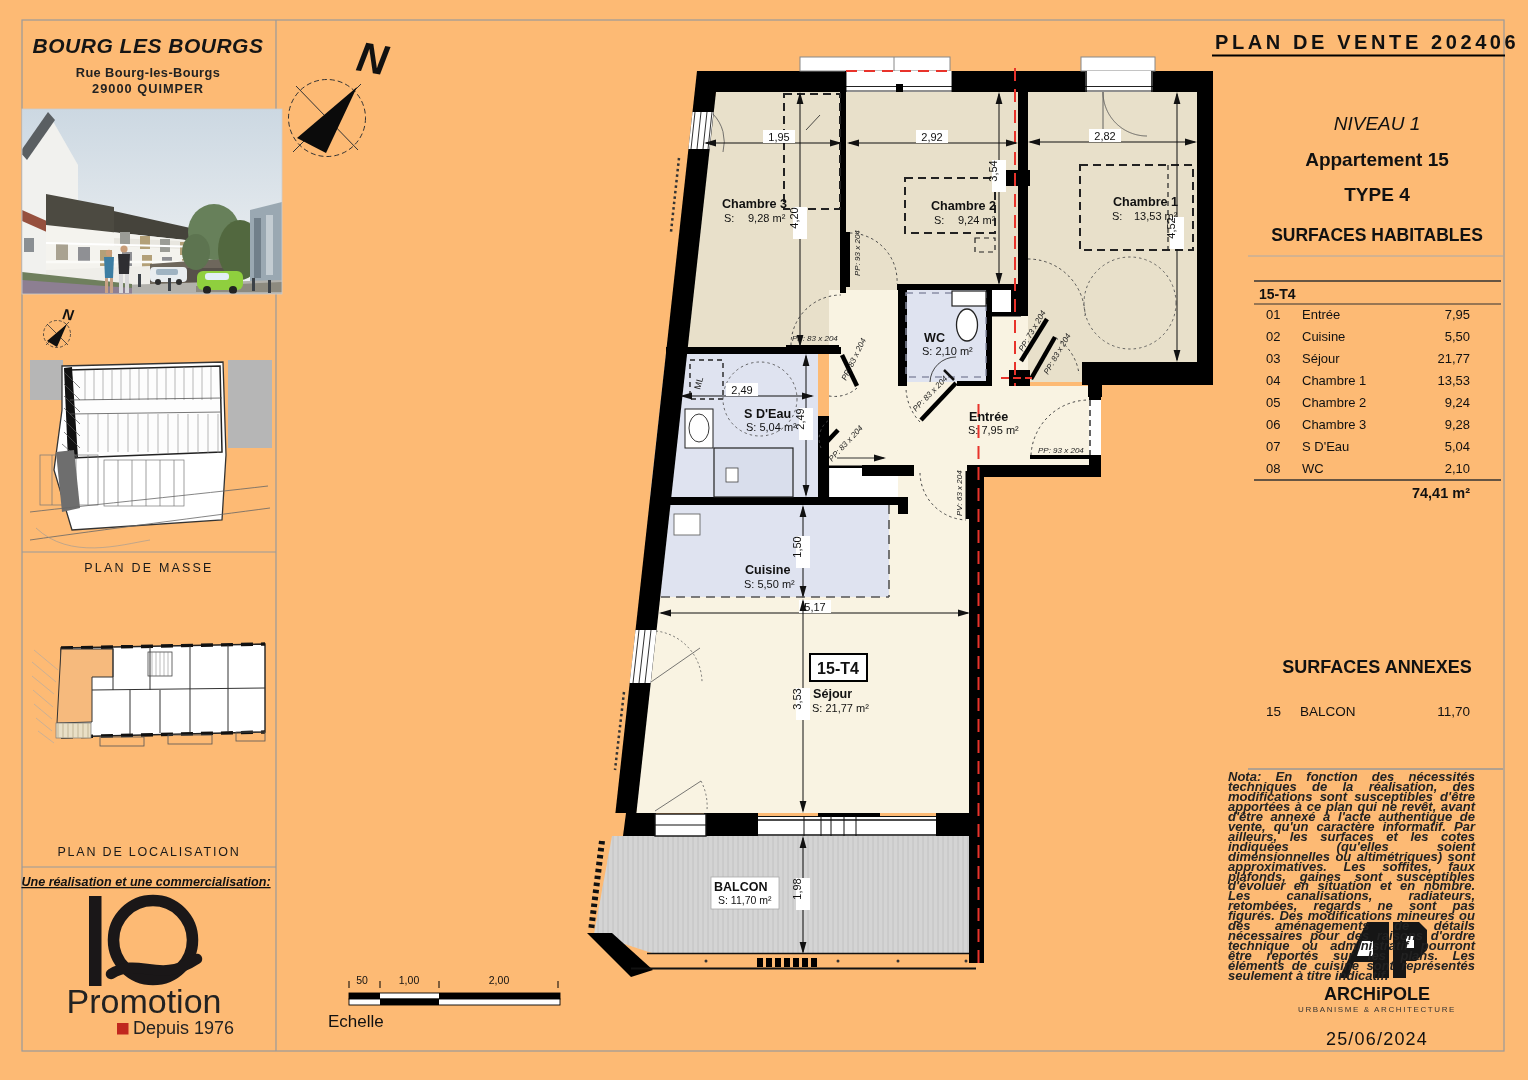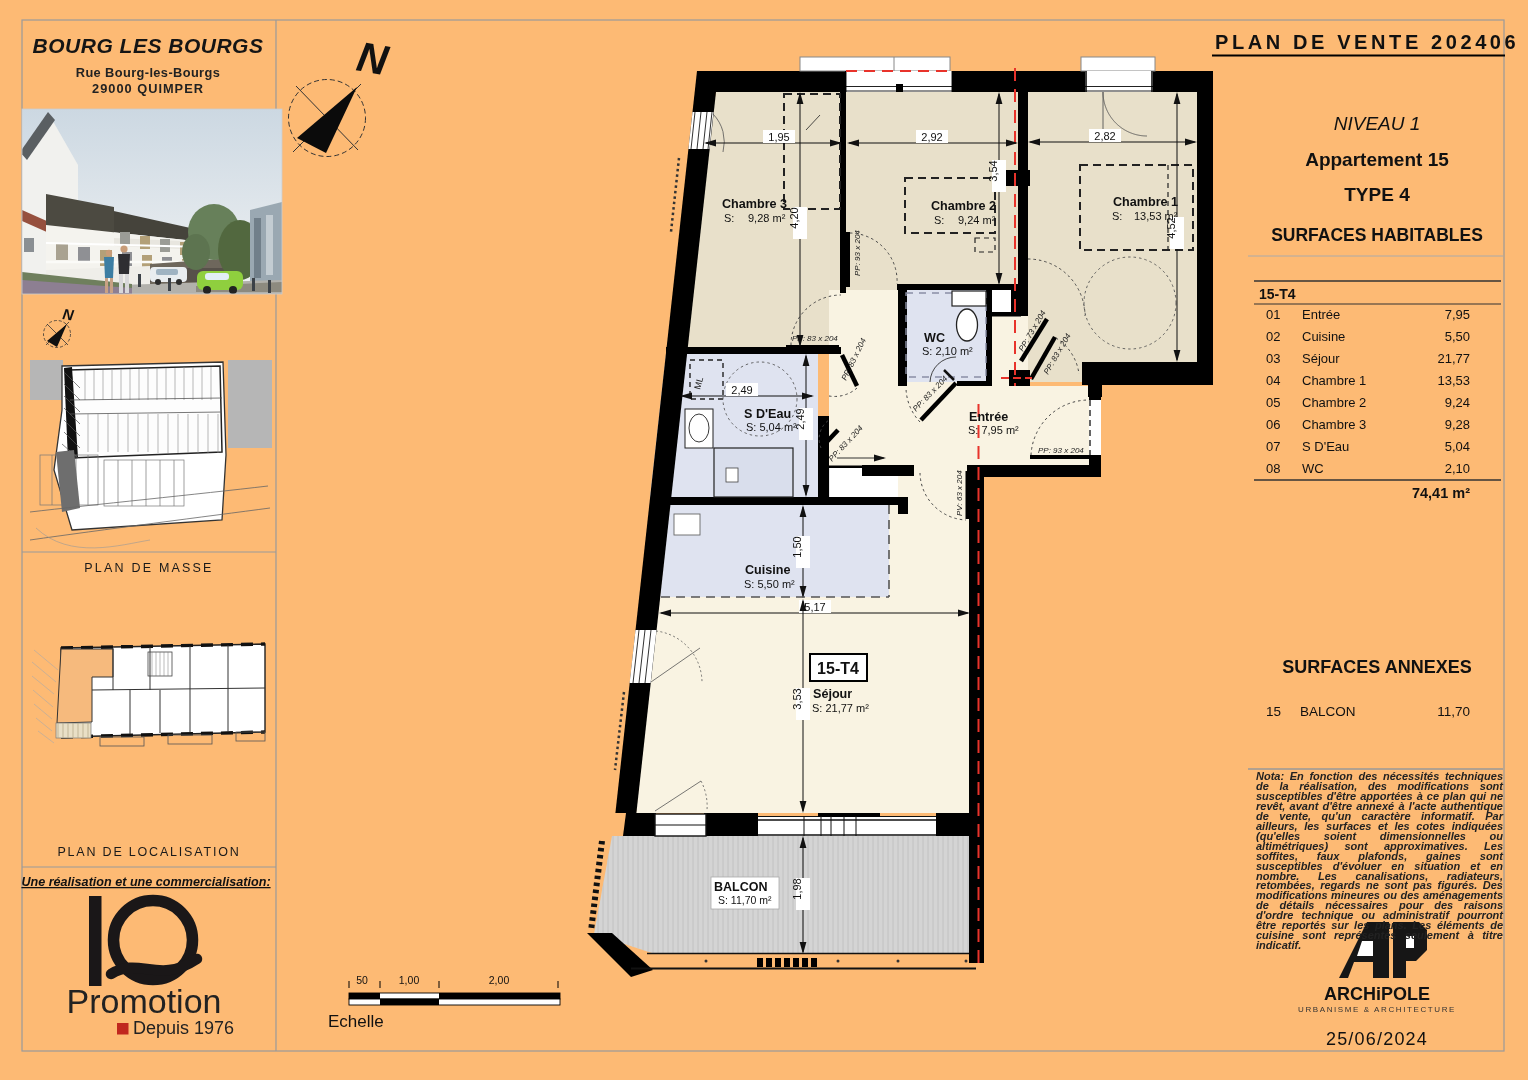--- a/index.html
+++ b/index.html
@@ -1,20 +1,20 @@
 <!DOCTYPE html>
 <html><head>
 <meta charset="utf-8">
 <style>
   html,body{margin:0;padding:0;background:#fff;}
   #page{position:relative;width:1528px;height:1080px;background:#fdba74;overflow:hidden;
         font-family:"Liberation Sans", sans-serif;}
   svg text{font-family:"Liberation Sans", sans-serif;}
-  #nota{position:absolute;left:1256px;top:772px;width:247px;font-style:italic;font-weight:bold;
-        font-size:11px;line-height:9.95px;text-align:justify;color:#222;}
+  #nota{position:absolute;left:1228px;top:772px;width:247px;font-style:italic;font-weight:bold;
+        font-size:13px;line-height:9.95px;text-align:justify;color:#222;}
 </style>
 </head>
 <body>
 <div id="page">
 <svg id="main" width="1528" height="1080" viewBox="0 0 1528 1080">
 <defs>
 <marker id="ar" markerWidth="12" markerHeight="8" refX="10" refY="4" orient="auto" markerUnits="userSpaceOnUse">
   <path d="M12,4 L0,0.6 L0,7.4 Z" fill="#111"></path>
 </marker>
 <marker id="arr" markerWidth="12" markerHeight="8" refX="2" refY="4" orient="auto" markerUnits="userSpaceOnUse">

